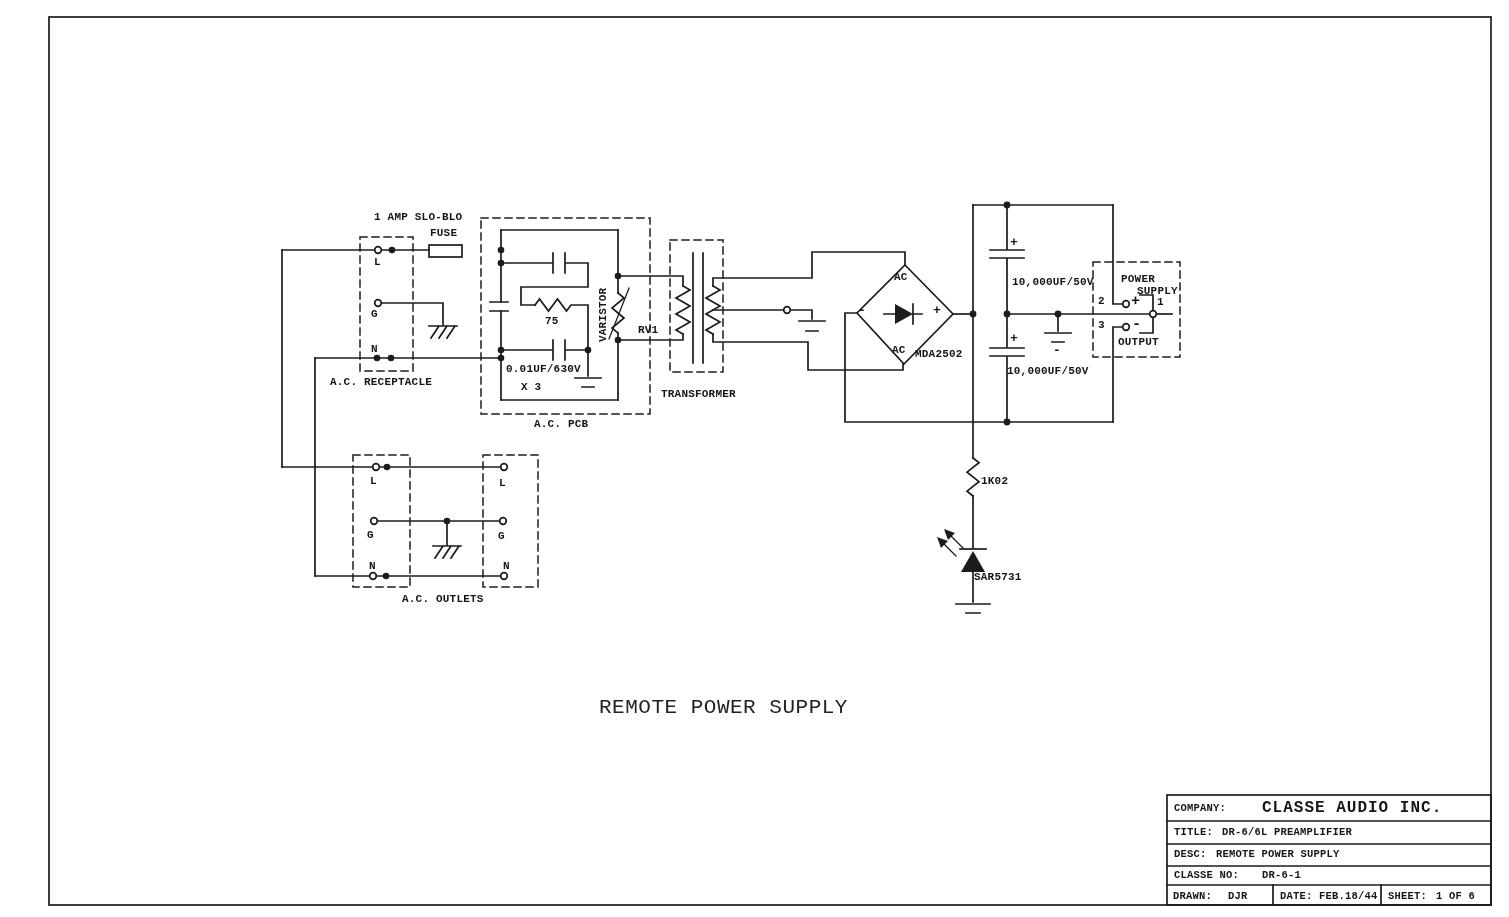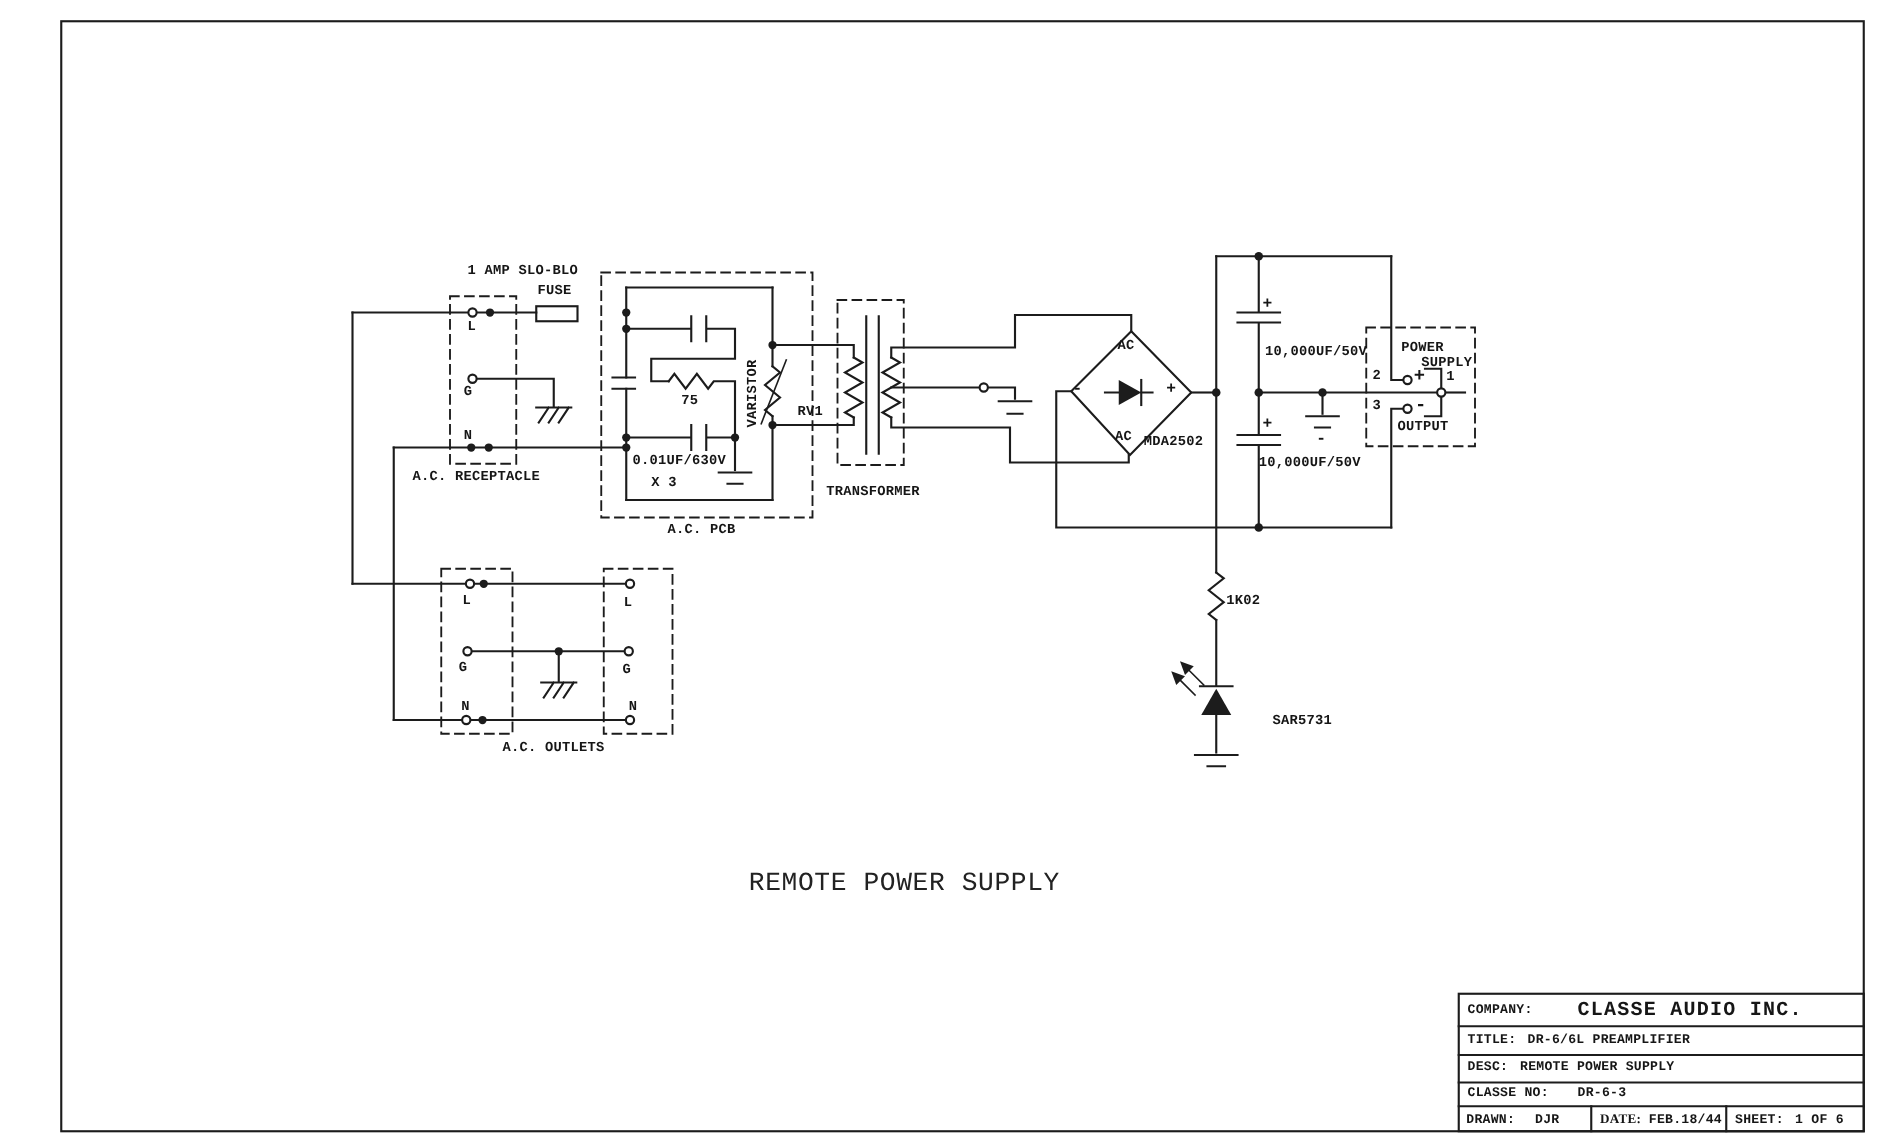--- a/index.html
+++ b/index.html
@@ -206,21 +206,21 @@
   <div class="lbl" style="left:1121px; top:273px;">POWER</div>
   <div class="lbl" style="left:1121px; top:285px;margin-left:16px;">SUPPLY</div>
   <div class="lbl" style="left:1098px; top:295px;">2</div>
   <div class="lbl bigsign" style="left:1131px; top:293px;">+</div>
   <div class="lbl" style="left:1157px; top:296px;">1</div>
   <div class="lbl" style="left:1098px; top:319px;">3</div>
   <div class="lbl bigsign" style="left:1132px; top:316px;">-</div>
   <div class="lbl" style="left:1118px; top:336px;">OUTPUT</div>
 
   <div class="lbl" style="left:981px; top:475px;">1K02</div>
-  <div class="lbl" style="left:974px; top:571px;margin-left:44px;">SAR5731</div>
+  <div class="lbl" style="left:974px; top:571px;">SAR5731</div>
 
   <div class="lbl" style="left:370px; top:475px;">L</div>
   <div class="lbl" style="left:367px; top:529px;">G</div>
   <div class="lbl" style="left:369px; top:560px;">N</div>
   <div class="lbl" style="left:499px; top:477px;">L</div>
   <div class="lbl" style="left:498px; top:530px;">G</div>
   <div class="lbl" style="left:503px; top:560px;">N</div>
   <div class="lbl" style="left:402px; top:593px;">A.C. OUTLETS</div>
 
   <div class="maintitle" style="left:599px; top:697px;">REMOTE POWER SUPPLY</div>
@@ -228,22 +228,22 @@
   <div class="lbl tb" style="left:1174px; top:803px;">COMPANY:</div>
   <div class="lbl tbco" style="left:1262px; top:800px;">CLASSE AUDIO INC.</div>
 
   <div class="lbl tb" style="left:1174px; top:827px;">TITLE:</div>
   <div class="lbl tb" style="left:1222px; top:827px;">DR-6/6L PREAMPLIFIER</div>
 
   <div class="lbl tb" style="left:1174px; top:849px;">DESC:</div>
   <div class="lbl tb" style="left:1216px; top:849px;">REMOTE POWER SUPPLY</div>
 
   <div class="lbl tb" style="left:1174px; top:870px;">CLASSE NO:</div>
-  <div class="lbl tb" style="left:1262px; top:870px;">DR-6-3</div>
+  <div class="lbl tb" style="left:1262px; top:870px;">DR-6-1</div>
 
   <div class="lbl tb" style="left:1173px; top:891px;">DRAWN:</div>
   <div class="lbl tb" style="left:1228px; top:891px;">DJR</div>
-  <div class="lbl tb" style="left:1280px; top:891px;font-family:Liberation Serif, serif;">DATE:</div>
+  <div class="lbl tb" style="left:1280px; top:891px;">DATE:</div>
   <div class="lbl tb" style="left:1319px; top:891px;">FEB.18/44</div>
   <div class="lbl tb" style="left:1388px; top:891px;">SHEET:</div>
   <div class="lbl tb" style="left:1436px; top:891px;">1 OF 6</div>
 
 </div>
 
 </body></html>

